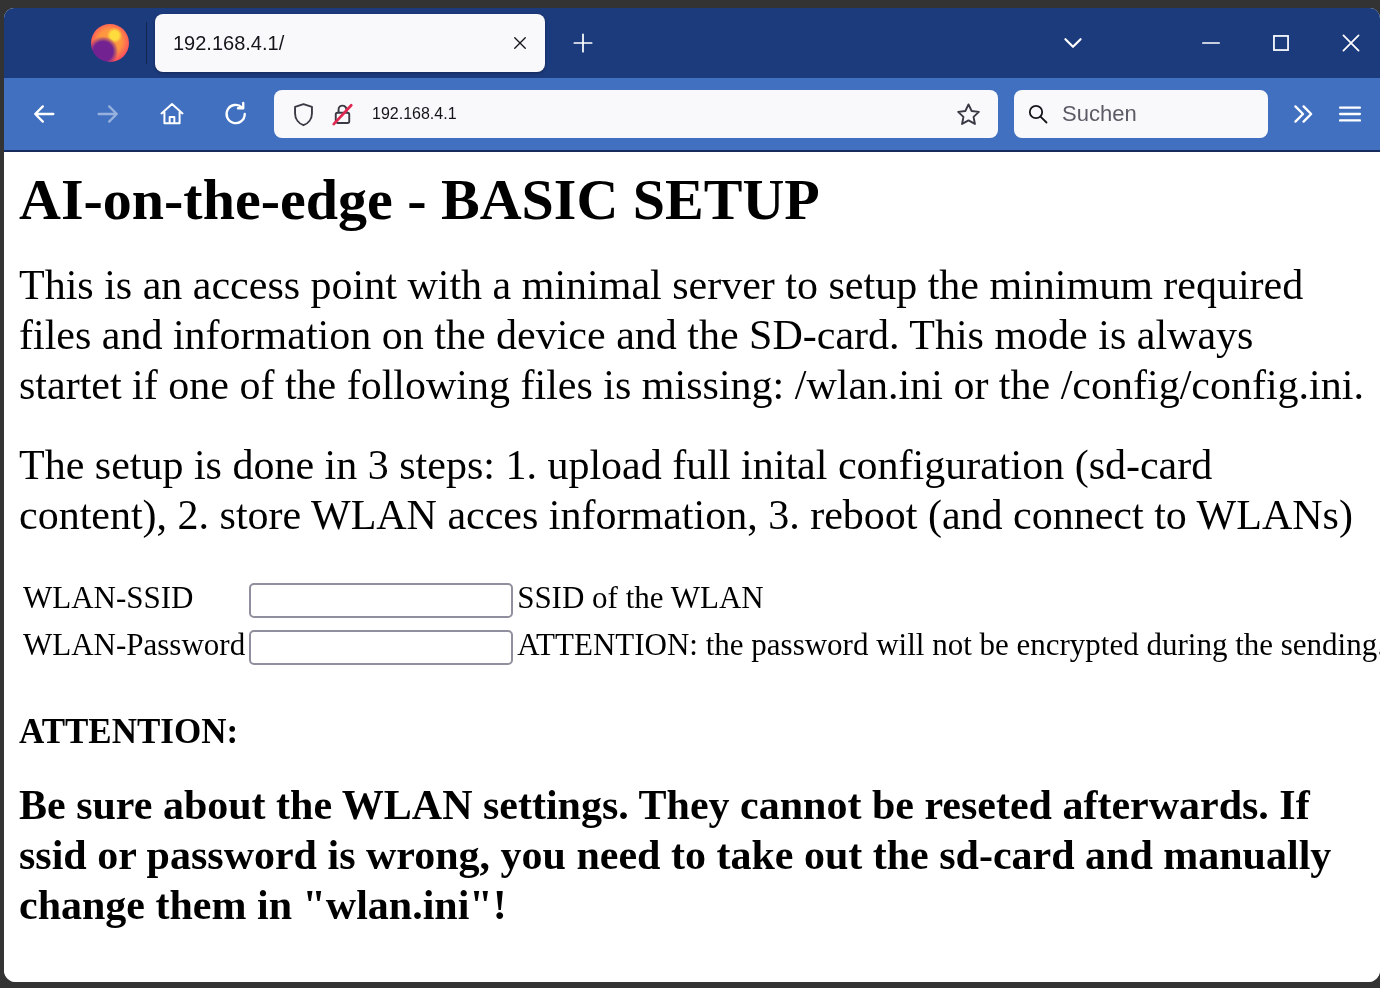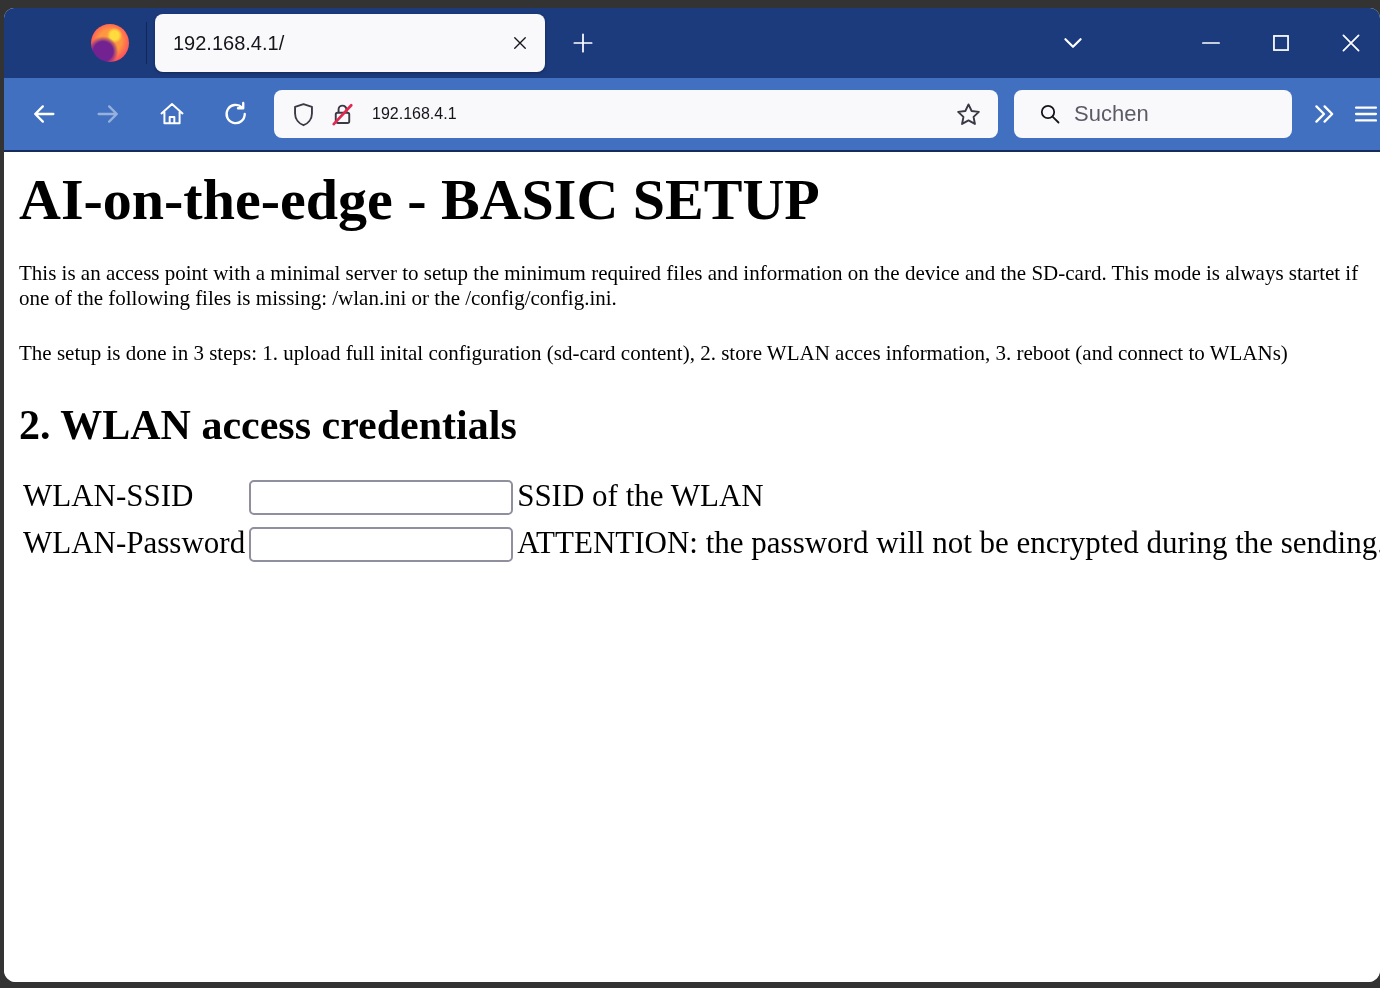--- a/index.html
+++ b/index.html
@@ -35,32 +35,32 @@
   .toolbar{height:72px;background:#4170c0;border-bottom:2px solid #172c5c;display:flex;
            align-items:center;padding:0 14px;flex:none;}
   .navbtn{width:52px;height:48px;margin-right:12px;flex:none;}
   .navbtn.disabled{opacity:.45;cursor:default;}
   .urlbar{height:48px;width:704px;background:#f9f9fb;border-radius:8px;display:flex;
           align-items:center;padding:0 10px;color:#15141a;flex:none;cursor:text;}
   .urlbar .sicon{margin-left:6px;flex:none;display:grid;place-items:center;cursor:pointer;color:#3a3944;}
   .urltext{margin-left:16px;font-size:16px;color:#15141a;flex:1;white-space:nowrap;}
   .starbtn{width:36px;height:36px;color:#3a3944;margin-right:2px;}
   .searchbox{width:230px;height:48px;margin-left:16px;background:#f9f9fb;border-radius:8px;
-             display:flex;align-items:center;padding:0 24px;flex:none;}
+             display:flex;align-items:center;padding:0 12px;flex:none;}
   .searchbox input{border:none;outline:none;background:transparent;font-size:22px;width:150px;
                    margin-left:10px;color:#15141a;font-family:"Liberation Sans",sans-serif;}
   .searchbox input::placeholder{color:#5b5b66;opacity:1;}
   .overflowbtn{width:44px;height:44px;margin-left:18px;}
   .menubtn{width:44px;height:44px;margin-left:14px;}
 
   
   .content{flex:1;background:#fff;color:#000;padding:0 15px;overflow:hidden;
            font-family:"Liberation Serif",serif;}
   .content h1{font-size:58px;line-height:1.05;margin:18px 0 30px;font-weight:bold;}
-  .content p{font-size:21px;line-height:1.19;margin:30px 0;}
+  .content p{font-size:42px;line-height:1.19;margin:30px 0;}
   .content h2{font-size:42px;line-height:1.1;margin:36px 0 20px;font-weight:bold;}
   .content h3{font-size:35px;line-height:1.1;margin:40px 0 0;font-weight:bold;}
   .warning{font-weight:bold;line-height:1.13;margin-top:42px;}
   table.credform{border-collapse:separate;border-spacing:4px 8px;font-size:31px;margin-top:12px;}
   td.flabel{width:203px;white-space:nowrap;padding:0;}
   td.ffield{width:262px;padding:0;}
   td.fdesc{padding:0;white-space:nowrap;}
   input.txt{width:248px;height:31px;border:2px solid #8f8f9d;border-radius:5px;background:#fff;
             font-size:20px;padding:0 6px;font-family:"Liberation Sans",sans-serif;}
   svg{display:block;}
@@ -209,34 +209,35 @@
             </svg>
         </span>
       </button>
     </div>
 
     <div class="content">
       <h1>AI-on-the-edge - BASIC SETUP</h1>
       <p>This is an access point with a minimal server to setup the minimum required files and information on the device and the SD-card. This mode is always startet if one of the following files is missing: /wlan.ini or the /config/config.ini.</p>
       <p>The setup is done in 3 steps: 1. upload full inital configuration (sd-card content), 2. store WLAN acces information, 3. reboot (and connect to WLANs)</p>
 
-      <h2>2. WLAN access credentials</h2>
 
       <table class="credform">
         <tbody>
             <tr>
           <td class="flabel">WLAN-SSID</td>
           <td class="ffield"><input class="txt" type="text" style=""></td>
           <td class="fdesc">SSID of the WLAN</td>
         </tr>
         <tr>
           <td class="flabel">WLAN-Password</td>
           <td class="ffield"><input class="txt" type="text" style=""></td>
           <td class="fdesc">ATTENTION: the password will not be encrypted during the sending.</td>
         </tr>
       </tbody>
         </table>
 
+      <h3>ATTENTION:</h3>
+      <p class="warning">Be sure about the WLAN settings. They cannot be reseted afterwards. If ssid or password is wrong, you need to take out the sd-card and manually change them in "wlan.ini"!</p>
 
     </div>
 
   </div>
 </div>
 
 </body></html>

